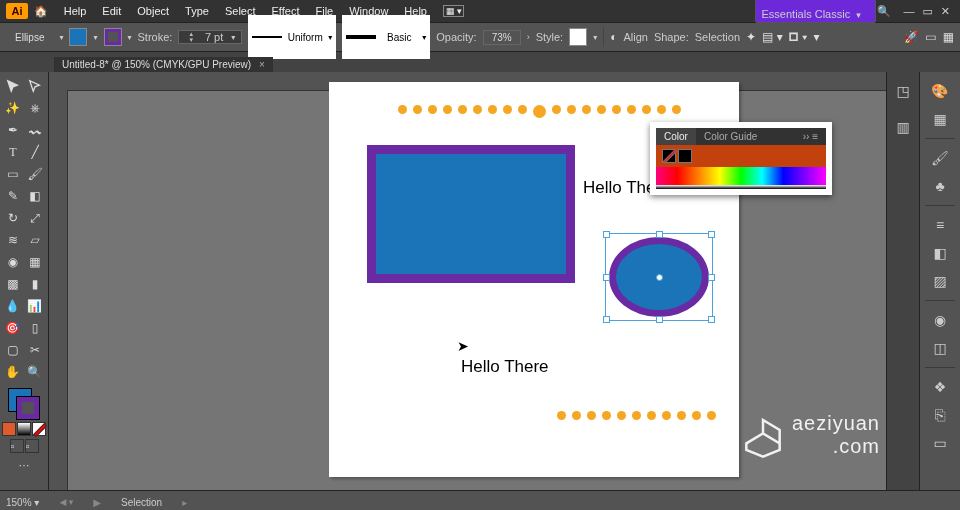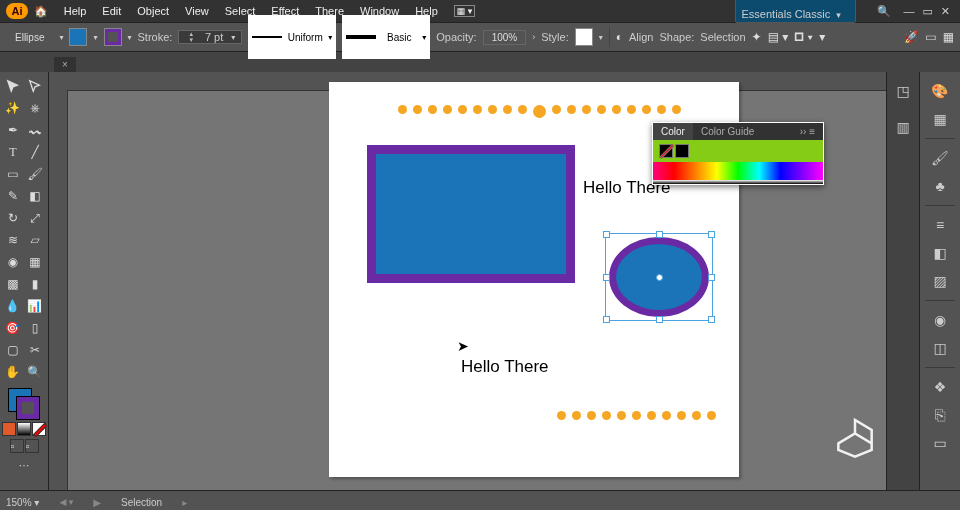--- a/index.html
+++ b/index.html
@@ -1,21 +1,21 @@
 <!DOCTYPE html>
 <html><head>
 <meta charset="utf-8">
 <style>
   html,body{margin:0;padding:0;width:960px;height:510px;background:#323232;font-family:sans-serif;font-size:11px;color:#ccc;overflow:hidden;user-select:none}
   .topbar{height:22px;background:#323232;display:flex;align-items:center;border-bottom:1px solid #222}
-  .ai-badge{width:22px;height:16px;background:#ff9a00;color:#330000;font-weight:bold;display:flex;align-items:center;justify-content:center;margin:0 6px;border-radius:8px;font-size:11px}
+  .ai-badge{width:22px;height:16px;background:#ff9a00;color:#330000;font-weight:bold;display:flex;align-items:center;justify-content:center;margin:0 6px;border-radius:2px;font-size:11px}
   .home-ic{margin-right:8px;color:#ccc}
   .menu{display:flex;flex:1}
   .menu span{margin:0 8px;color:#eee;cursor:default}
-  .workspace{padding:8px 14px 2px 6px;background:#0c4a6e;border:1px solid #555;border-radius:2px;margin-right:20px}
+  .workspace{padding:8px 14px 2px 6px;background:#6d28d9;border:1px solid #555;border-radius:2px;margin-right:0}
   .workspace::after{content:"▾";margin-left:6px;font-size:9px}
   .search{width:140px;height:16px;background:#2a2a2a;border:1px solid #444;color:#888;padding:0 4px;font-size:10px}
   .winctrl{display:flex;margin:0 6px}
   .winctrl span{margin:0 4px;color:#ccc;font-size:11px}
   .ctrlbar{height:28px;background:#535353;display:flex;align-items:center;padding:0 6px;gap:6px;border-bottom:1px solid #222}
   .chip{padding:1px 8px;background:#535353;border:1px solid transparent;color:#ddd;font-size:10px}
   .sw{width:16px;height:16px;border:1px solid #888}
   .fill-sw{background:#1b74b8}
   .stroke-sw{background:#535353;box-shadow:inset 0 0 0 3px #6a2aa3}
   .stroke-wt{display:flex;align-items:center;background:#3a3a3a;border:1px solid #666;padding:0 2px}
@@ -53,21 +53,21 @@
   .bbox{position:absolute;left:-4px;top:-4px;right:-4px;bottom:-4px;border:1px solid #4aa3df}
   .hnd{position:absolute;width:5px;height:5px;background:#fff;border:1px solid #4aa3df}
   .txt{position:absolute;font-family:'Segoe UI',sans-serif;font-size:17px;color:#000}
   .txt1{left:254px;top:96px}
   .txt2{left:132px;top:275px}
   .cursor{position:absolute;left:128px;top:256px;color:#000;font-size:14px}
   .rpanel{width:40px;background:#535353;border-left:1px solid #222;display:flex;flex-direction:column;align-items:center;padding-top:6px;gap:2px}
   .ricon{width:26px;height:26px;display:flex;align-items:center;justify-content:center;color:#ccc;font-size:14px}
   .ricon.divider{height:1px;width:30px;background:#3a3a3a;margin:4px 0}
   .rcol2{width:32px;background:#434343;border-left:1px solid #222;display:flex;flex-direction:column;align-items:center;padding-top:6px;gap:10px}
-  .colorpanel{position:absolute;right:62px;top:50px;width:170px;background:#84cc16;border:1px solid #ffffff;box-shadow:0 2px 6px rgba(0,0,0,.5);z-index:10}
+  .colorpanel{position:absolute;right:54px;top:50px;width:170px;background:#c2410c;border:6px solid #ffffff;box-shadow:0 2px 6px rgba(0,0,0,.5);z-index:10}
   .cp-tabrow{display:flex;background:#323232;font-size:10px}
   .cp-tab{padding:3px 8px;color:#aaa}
   .cp-tab.active{background:#434343;color:#eee}
   .cp-body{height:16px;display:flex;align-items:center;padding:3px 6px;gap:2px}
   .cp-body div{width:12px;height:12px;border:1px solid #777}
   .spectrum{height:18px;background:linear-gradient(to right,#ff0080,#ff0000,#ff8000,#ffff00,#00ff00,#00ffff,#0000ff,#8000ff,#ff00ff)}
   .spectrum2{height:4px;background:linear-gradient(to bottom,#fff,#000)}
   .status{height:22px;background:#535353;display:flex;align-items:center;padding:0 6px;font-size:10px;gap:20px;border-top:1px solid #222}
   .wm{position:absolute;right:6px;bottom:30px;color:#fff;font-size:20px;font-weight:300;letter-spacing:1px;opacity:.9;display:flex;align-items:center;gap:4px}
   .wm svg{width:50px;height:50px;stroke:#fff;fill:none;stroke-width:3}
@@ -75,24 +75,24 @@
 </head>
 <body>
 
 <div class="topbar">
   <div class="ai-badge">Ai</div>
   <span class="home-ic">🏠</span>
   <div class="menu">
     <span>Help</span>
     <span>Edit</span>
     <span>Object</span>
-    <span>View</span>
+    <span>Type</span>
     <span>Select</span>
     <span>Effect</span>
-    <span>There</span>
+    <span>File</span>
     <span>Window</span>
     <span>Help</span>
     <span style="border:1px solid #888;padding:0 2px;font-size:9px">▦ ▾</span>
   </div>
   <div class="workspace">Essentials Classic</div>
   <span style="margin:0 2px;font-size:11px">🔍</span>
   <div class="winctrl">
     <span>—</span>
     <span>▭</span>
     <span>✕</span>
@@ -119,21 +119,21 @@
       <div class="line"></div>
       <span>Uniform</span>
       <span style="font-size:8px">▾</span>
     </div>
   <div class="profile">
       <div class="line ln2"></div>
       <span>Basic</span>
       <span style="font-size:8px">▾</span>
     </div>
   <span>Opacity:</span>
-  <span class="chip" style="border:1px solid #666">100%</span>
+  <span class="chip" style="border:1px solid #666">73%</span>
   <span style="font-size:9px">›</span>
   <span>Style:</span>
   <div class="sw" style="background:#fff"></div>
     <span style="font-size:8px">▾</span>
   <div class="sep"></div>
   <span class="ic">◐</span>
   <span>Align</span>
   <span>Shape:</span>
   <span>Selection</span>
   <span class="ic">✦</span>
@@ -141,20 +141,21 @@
   <span class="ic">🞒 ▾</span>
   <span class="ic">▾</span>
   <div style="flex:1"></div>
   <span class="ic">🚀</span>
   <span class="ic">▭</span>
   <span class="ic">▦</span>
 </div>
 
 <div class="tabrow">
   <div class="tab">
+    <span>Untitled-8* @ 150% (CMYK/GPU Preview)</span>
     <span class="x">×</span>
   </div>
 </div>
 
 <div class="main">
   <div class="toolbox">
     <div class="toolgrid">
       <div class="tool">
           <svg viewBox="0 0 16 16">
             <path d="M2 2l4 12 2-5 5-2z" fill="#ddd"></path>
@@ -255,20 +256,21 @@
         <div style="background:#000"></div>
       </div>
       <div class="spectrum"></div>
       <div class="spectrum2"></div>
     </div>
 
     <div class="wm">
       <svg viewBox="0 0 60 60">
           <path d="M10 40 L30 28 L50 40 L50 48 L30 56 L10 48 Z M30 28 L30 12 L50 24 L50 40"></path>
         </svg>
+      <div><span>aeziyuan</span><br><span style="float:right">.com</span></div>
     </div>
   </div>
 
   <div class="rcol2">
     <span class="ricon">◳</span>
     <span class="ricon">▥</span>
   </div>
   <div class="rpanel">
     <span class="ricon">🎨</span>
     <span class="ricon">▦</span>

